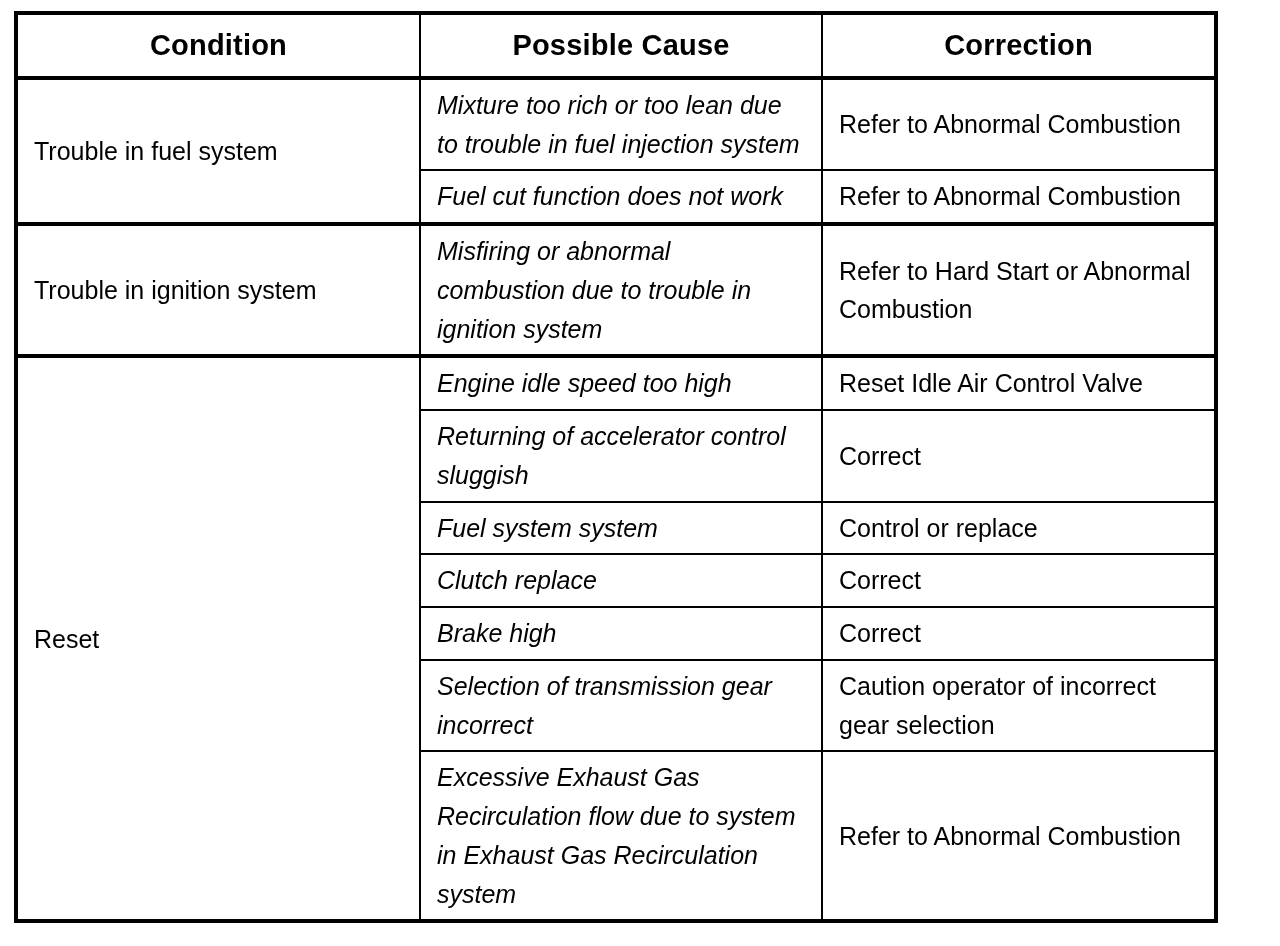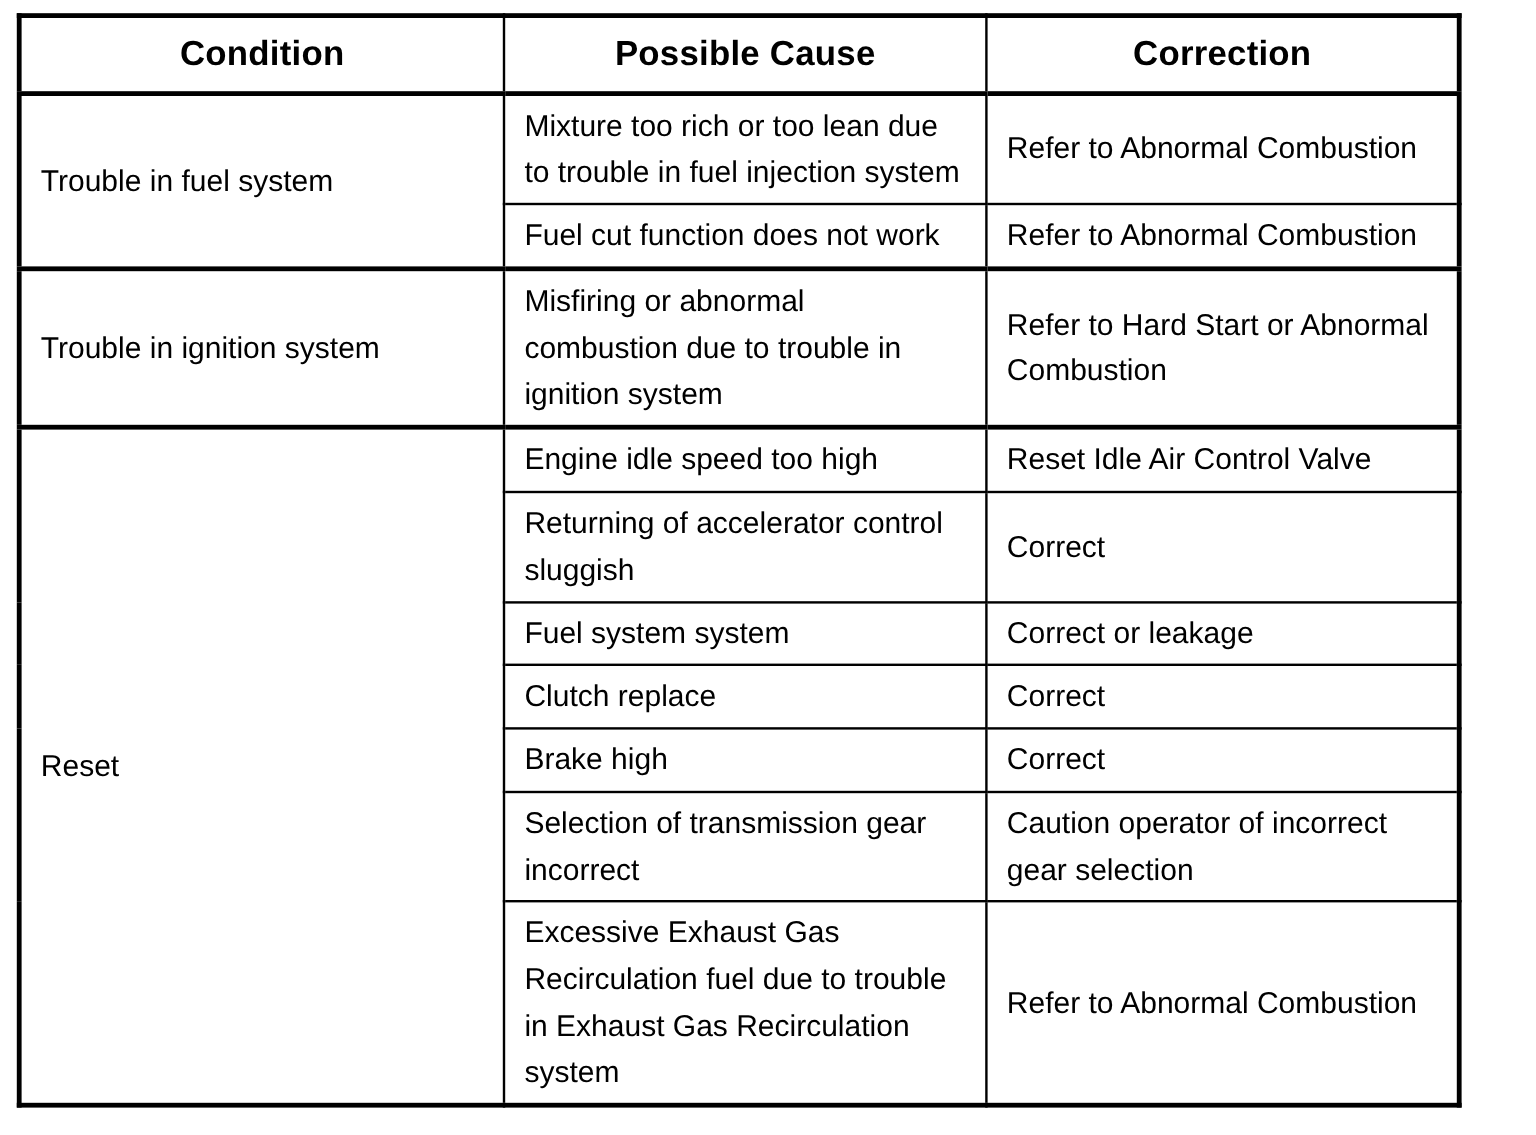--- a/index.html
+++ b/index.html
@@ -65,20 +65,21 @@
     border-top-width: 4px;
   }
   thead tr th {
     border-bottom-width: 4px;
   }
   td.cond-cell {
     border-right-width: 3px;
   }
   td.cause-cell {
     border-right-width: 3px;
+    font-style: italic;
   }
 </style>
 </head>
 <body>
 
 <div id="sheet">
 
   <table class="troubleshoot">
     <colgroup>
       <col class="c-condition">
@@ -116,35 +117,35 @@
         <td class="cond-cell" rowspan="7">Reset</td>
         <td class="cause-cell">Engine idle speed too high</td>
         <td>Reset Idle Air Control Valve</td>
       </tr>
       <tr>
         <td class="cause-cell">Returning of accelerator control sluggish</td>
         <td>Correct</td>
       </tr>
       <tr>
         <td class="cause-cell">Fuel system system</td>
-        <td>Correct or leakage</td>
+        <td>Control or replace</td>
       </tr>
       <tr>
         <td class="cause-cell">Clutch replace</td>
         <td>Correct</td>
       </tr>
       <tr>
         <td class="cause-cell">Brake high</td>
         <td>Correct</td>
       </tr>
       <tr>
         <td class="cause-cell">Selection of transmission gear incorrect</td>
         <td>Caution operator of incorrect gear selection</td>
       </tr>
       <tr>
-        <td class="cause-cell">Excessive Exhaust Gas Recirculation fuel due to trouble in Exhaust Gas Recirculation system</td>
+        <td class="cause-cell">Excessive Exhaust Gas Recirculation flow due to system in Exhaust Gas Recirculation system</td>
         <td>Refer to Abnormal Combustion</td>
       </tr>
 
     </tbody>
   </table>
 
 </div>
 
 </body></html>

